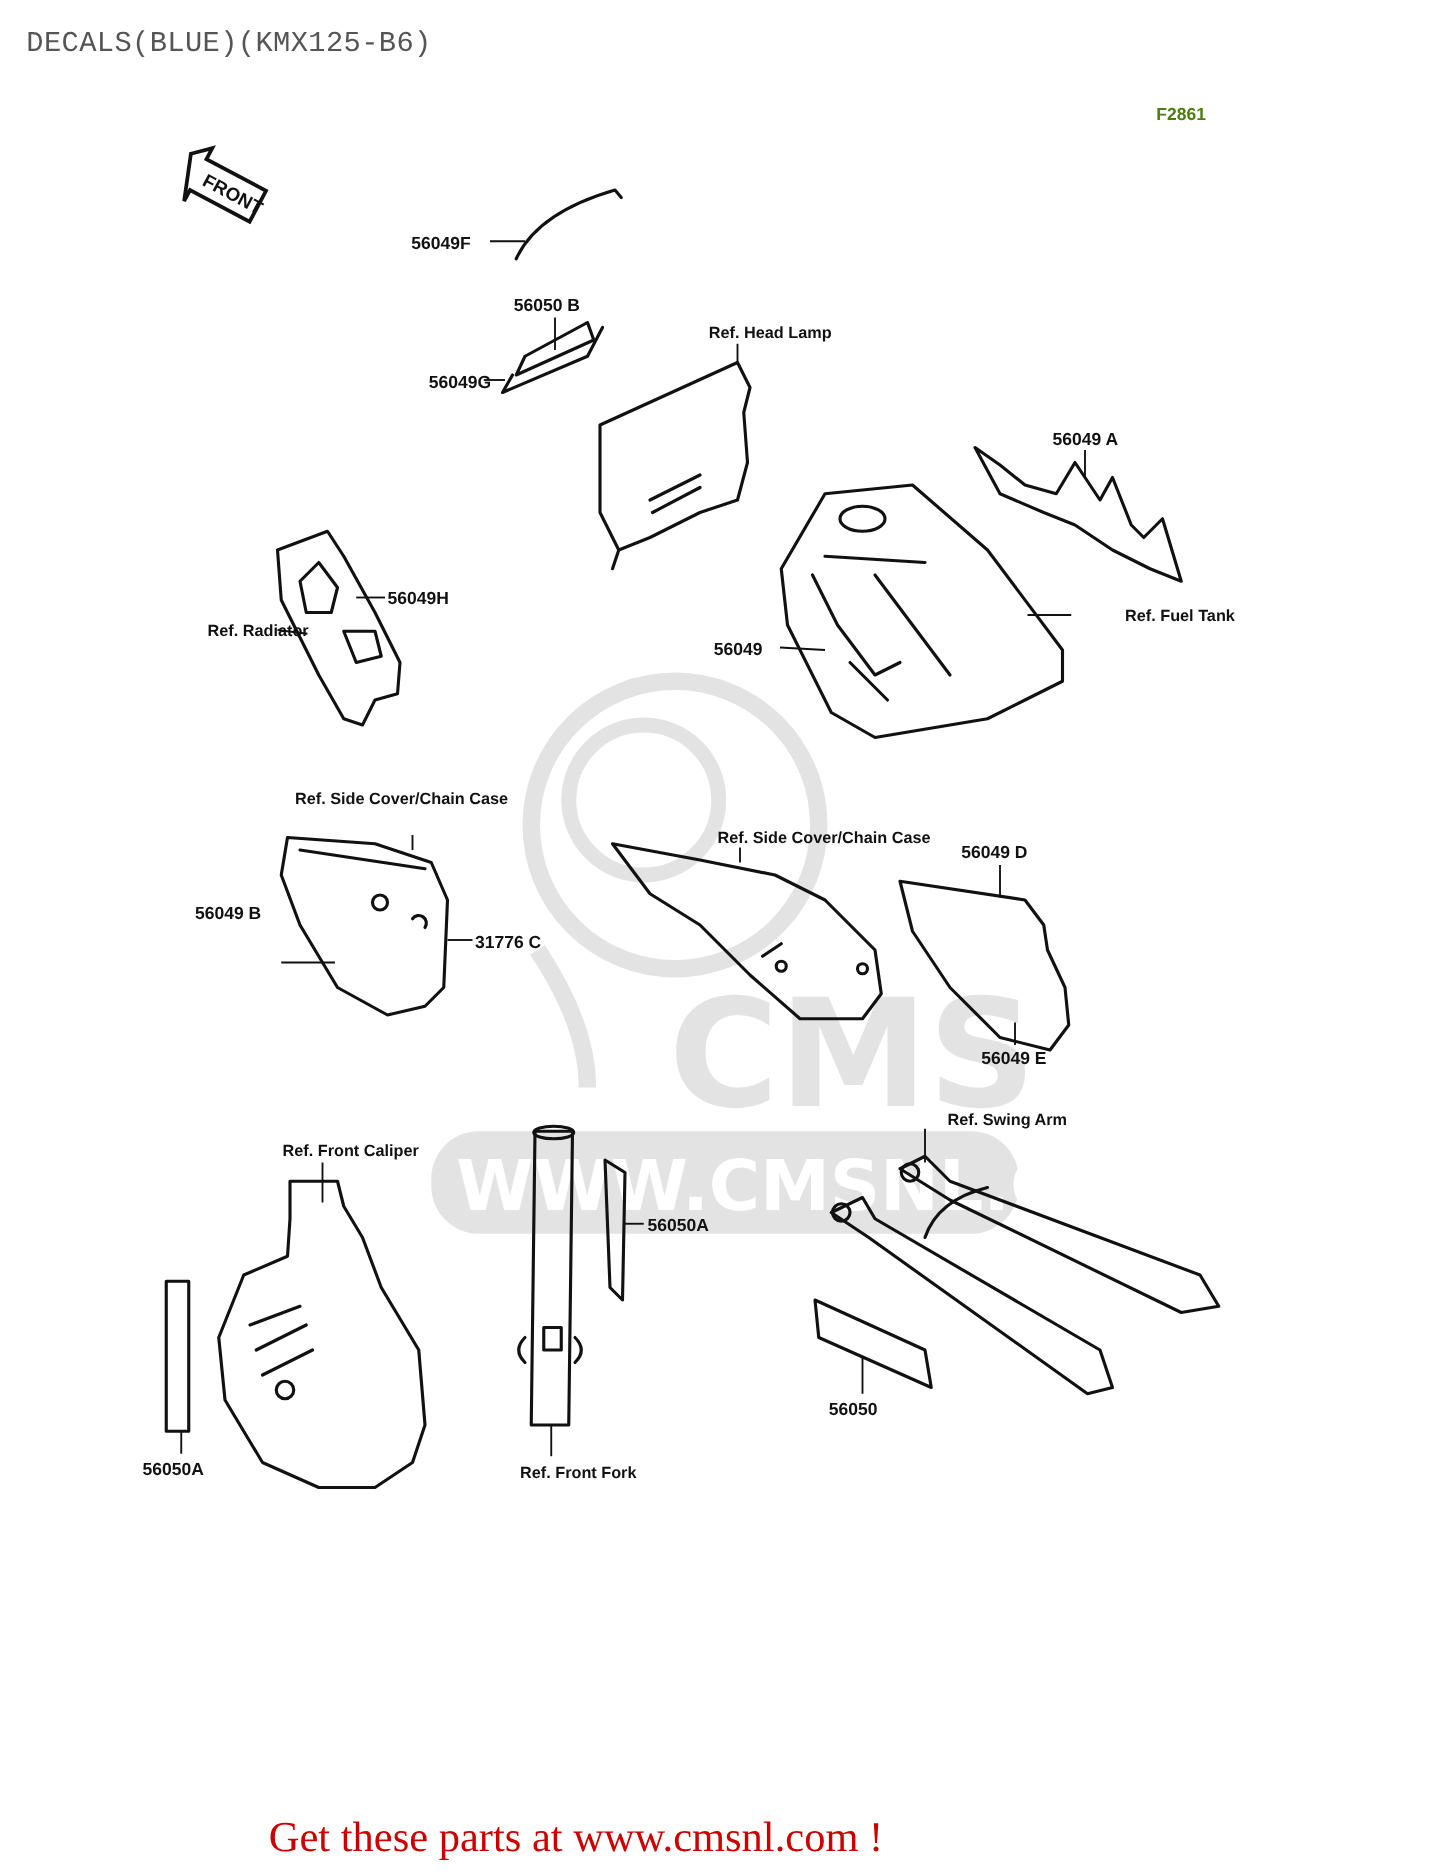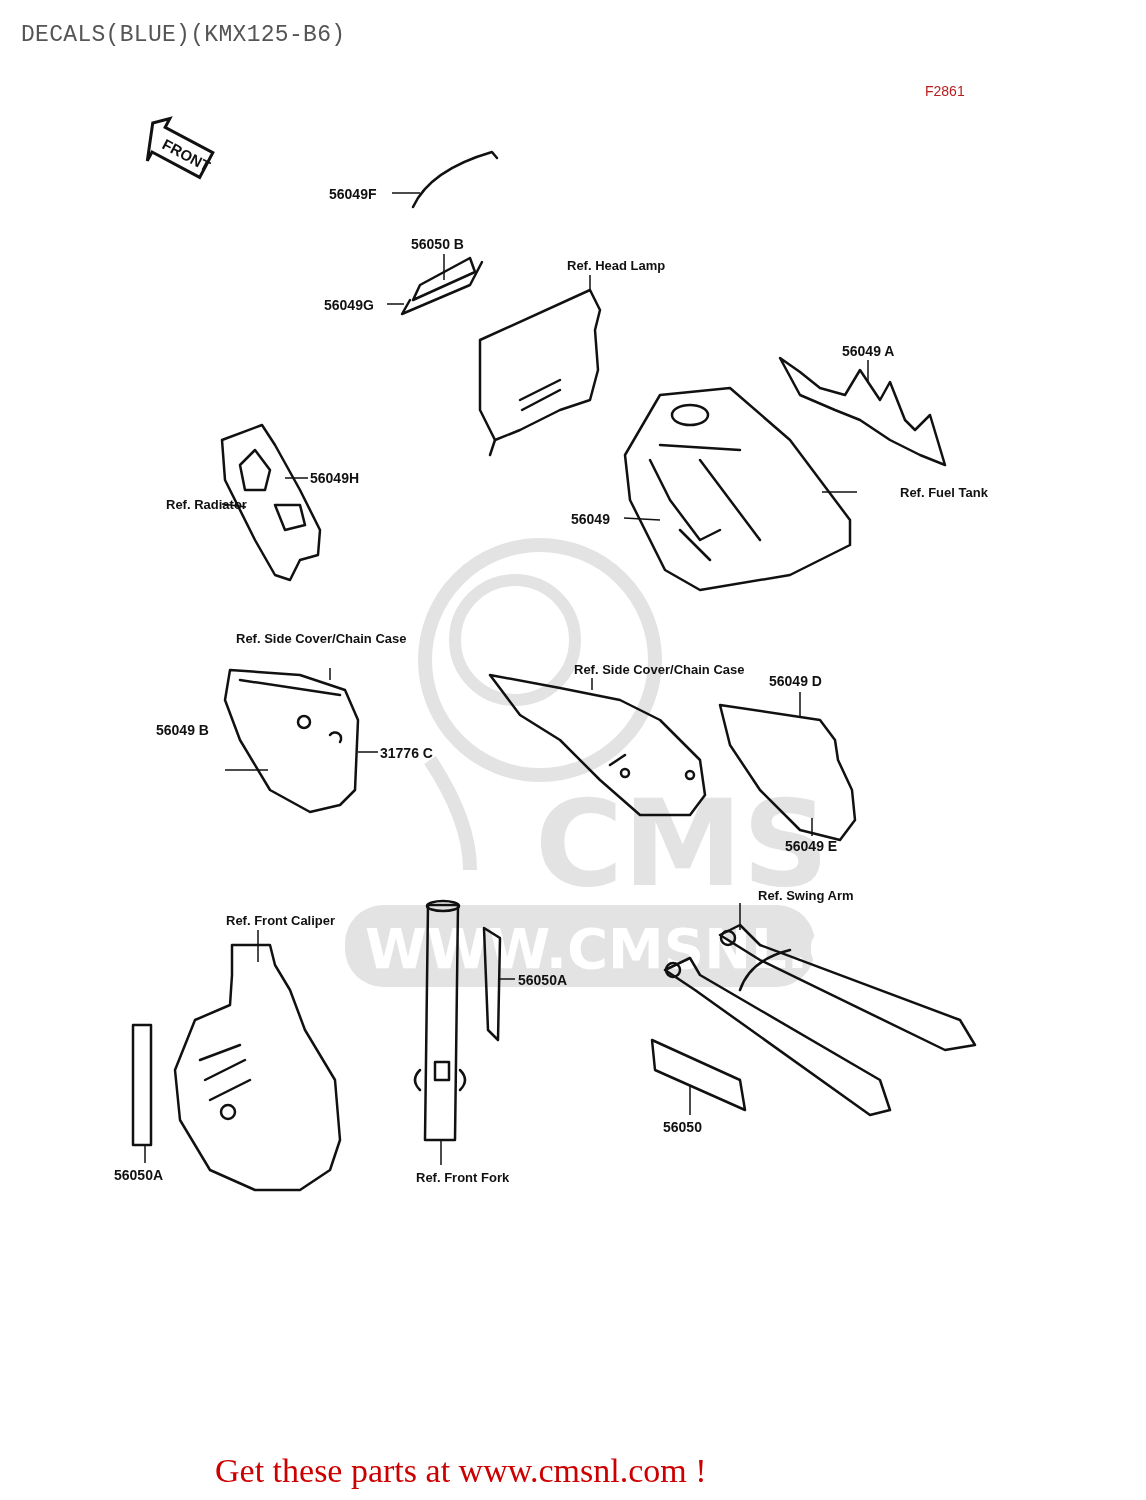--- a/index.html
+++ b/index.html
@@ -1,18 +1,18 @@
 <!DOCTYPE html>
 <html><head>
 <meta charset="utf-8">
 <style>
   html, body { margin: 0; padding: 0; background: #ffffff; }
   body { width: 1146px; height: 1500px; position: relative; overflow: hidden; font-family: "DejaVu Sans", sans-serif; }
   .title { position: absolute; left: 21px; top: 22px; font-size: 23px; color: #555555; letter-spacing: 0.3px; font-family: Liberation Mono, monospace; }
-  .figno { position: absolute; left: 925px; top: 83px; font-size: 14px; font-weight: normal; color: #b91c1c; font-family: "Liberation Sans", sans-serif; }
+  .figno { position: absolute; left: 925px; top: 83px; font-size: 14px; font-weight: bold; color: #4d7c0f; font-family: "Liberation Sans", sans-serif; }
   .lbl { position: absolute; font-family: "Liberation Sans", sans-serif; font-weight: bold; color: #111; font-size: 14px; white-space: nowrap; }
   .lbl.ref { font-size: 13px; margin-left: 40px; }
   .footer { position: absolute; left: 215px; top: 1452px; font-size: 34px; color: #cc0000; font-family: Liberation Serif, serif; }
   svg.art { position: absolute; left: 0; top: 0; }
   .wm { fill: #e3e3e3; }
 </style>
 </head>
 <body>
 
 <div class="title">DECALS(BLUE)(KMX125-B6)</div>
@@ -110,21 +110,21 @@
     <line x1="258" y1="930" x2="258" y2="962"></line>
     <line x1="500" y1="979" x2="515" y2="979"></line>
     <line x1="145" y1="1145" x2="145" y2="1163"></line>
     <line x1="441" y1="1140" x2="441" y2="1165"></line>
     <line x1="690" y1="1085" x2="690" y2="1115"></line>
   </g>
 </svg>
 
 <div class="lbl" style="left:329px;top:186px">56049F</div>
 <div class="lbl" style="left:411px;top:236px">56050 B</div>
-<div class="lbl" style="left:324px;top:297px">56049G</div>
+<div class="lbl" style="left:343px;top:297px">56049G</div>
 <div class="lbl ref" style="left:527px;top:258px">Ref. Head Lamp</div>
 <div class="lbl" style="left:842px;top:343px">56049 A</div>
 <div class="lbl" style="left:310px;top:470px">56049H</div>
 <div class="lbl ref" style="left:126px;top:497px">Ref. Radiator</div>
 <div class="lbl ref" style="left:860px;top:485px">Ref. Fuel Tank</div>
 <div class="lbl" style="left:571px;top:511px">56049</div>
 <div class="lbl ref" style="left:196px;top:631px">Ref. Side Cover/Chain Case</div>
 <div class="lbl ref" style="left:534px;top:662px">Ref. Side Cover/Chain Case</div>
 <div class="lbl" style="left:769px;top:673px">56049 D</div>
 <div class="lbl" style="left:156px;top:722px">56049 B</div>

